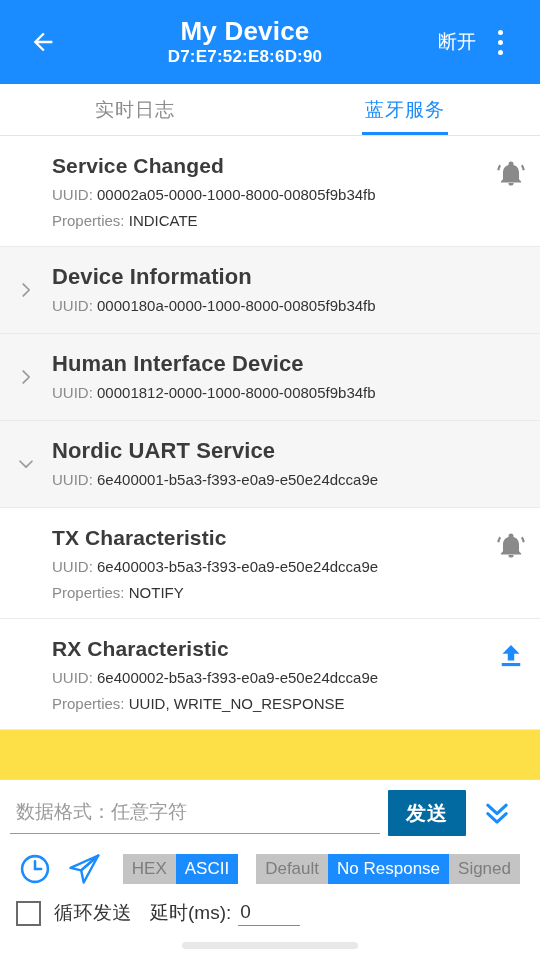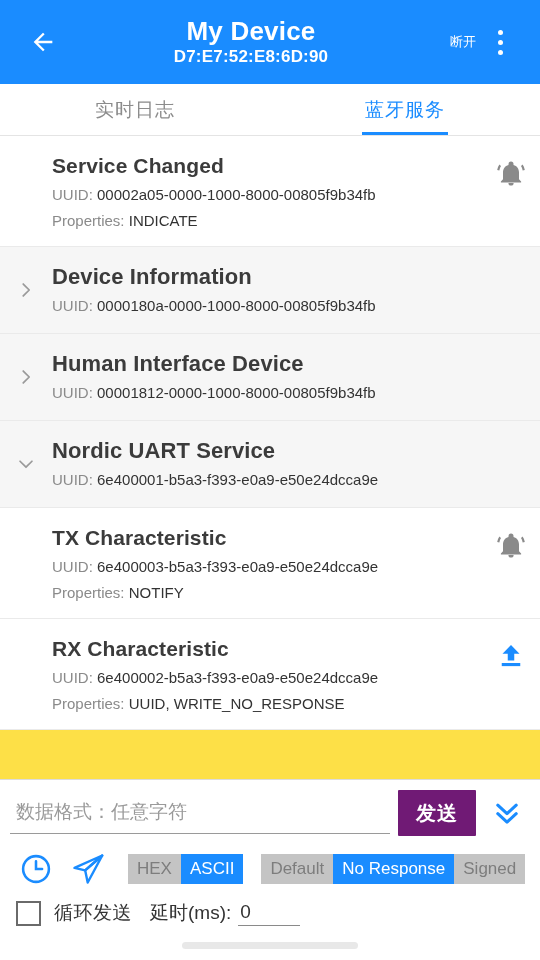--- a/index.html
+++ b/index.html
@@ -17,21 +17,21 @@
     height:84px;
     flex:0 0 84px;
     display:flex; align-items:center;
     padding:0 20px;
     position:relative;
   }
   .back-btn { width:46px; height:46px; display:flex; align-items:center; justify-content:center; cursor:pointer; flex:0 0 46px; }
   .titles { flex:1 1 auto; display:flex; flex-direction:column; align-items:center; justify-content:center; padding-right:10px; }
   .title-main { color:#fff; font-size:26px; font-weight:bold; line-height:30px; letter-spacing:0.2px; }
   .title-sub { color:#fff; font-size:17px; font-weight:bold; line-height:22px; letter-spacing:0.2px; }
-  .disconnect { color:#fff; font-size:13px; font-weight:normal; padding:6px 4px; cursor:pointer; white-space:nowrap; }
+  .disconnect { color:#fff; font-size:19px; font-weight:normal; padding:6px 4px; cursor:pointer; white-space:nowrap; }
   .overflow { width:40px; height:46px; display:flex; flex-direction:column; align-items:center; justify-content:center; gap:5px; cursor:pointer; flex:0 0 40px; }
   .overflow i { display:block; width:5px; height:5px; border-radius:50%; background:#fff; }
 
   
   .tabbar {
     height:52px; flex:0 0 52px;
     display:flex; background:#fff;
     border-bottom:1px solid #e4e4e4;
   }
   .tab { flex:1 1 0; display:flex; align-items:center; justify-content:center; position:relative; cursor:pointer; }
@@ -51,32 +51,32 @@
     position:absolute; left:14px; top:50%; transform:translateY(-50%);
     width:24px; height:24px; display:flex; align-items:center; justify-content:center; cursor:pointer;
   }
   .row-title { font-size:21px; font-weight:bold; color:#3b3b3b; line-height:28px; letter-spacing:0.1px; }
   .row.service .row-title { font-size:22px; }
   .row-meta { font-size:15px; color:#8a8a8a; line-height:23px; margin-top:3px; }
   .row-meta b { color:#333; font-weight:normal; }
   .row-action { position:absolute; right:12px; top:20px; width:34px; height:34px; display:flex; align-items:center; justify-content:center; cursor:pointer; }
 
   
-  .composer { flex:0 0 auto; background:#fff; border-top:1px solid #dcdcdc; padding:10px 10px 0 10px; }
+  .composer { flex:0 0 auto; background:#fff; border-top:1px solid #dcdcdc; padding:10px 20px 0 10px; }
   .composer-line1 { display:flex; align-items:center; gap:8px; }
   .data-input {
     flex:1 1 auto;
     border:0; border-bottom:1px solid #9a9a9a;
     height:42px; font-size:19px; color:#333;
     background:transparent; outline:none; padding:0 4px 2px 6px;
     font-family:"Liberation Sans","DejaVu Sans",sans-serif;
   }
   .data-input::placeholder { color:#9a9a9a; }
   .send-btn {
-    background:#701a75; color:#fff; border:0;
+    background:#0369a1; color:#fff; border:0;
     font-size:20px; font-weight:bold;
     padding:0 18px; height:46px; cursor:pointer; border-radius:1px;
     font-family:"Liberation Sans","DejaVu Sans",sans-serif;
     letter-spacing:1px;
   }
   .expand-btn { width:46px; height:46px; display:flex; align-items:center; justify-content:center; cursor:pointer; flex:0 0 46px; }
 
   .composer-line2 { display:flex; align-items:center; gap:8px; margin-top:14px; padding-left:4px; }
   .icon-btn { width:44px; height:38px; display:flex; align-items:center; justify-content:center; cursor:pointer; }
   .seg-group { display:flex; margin-left:10px; }

